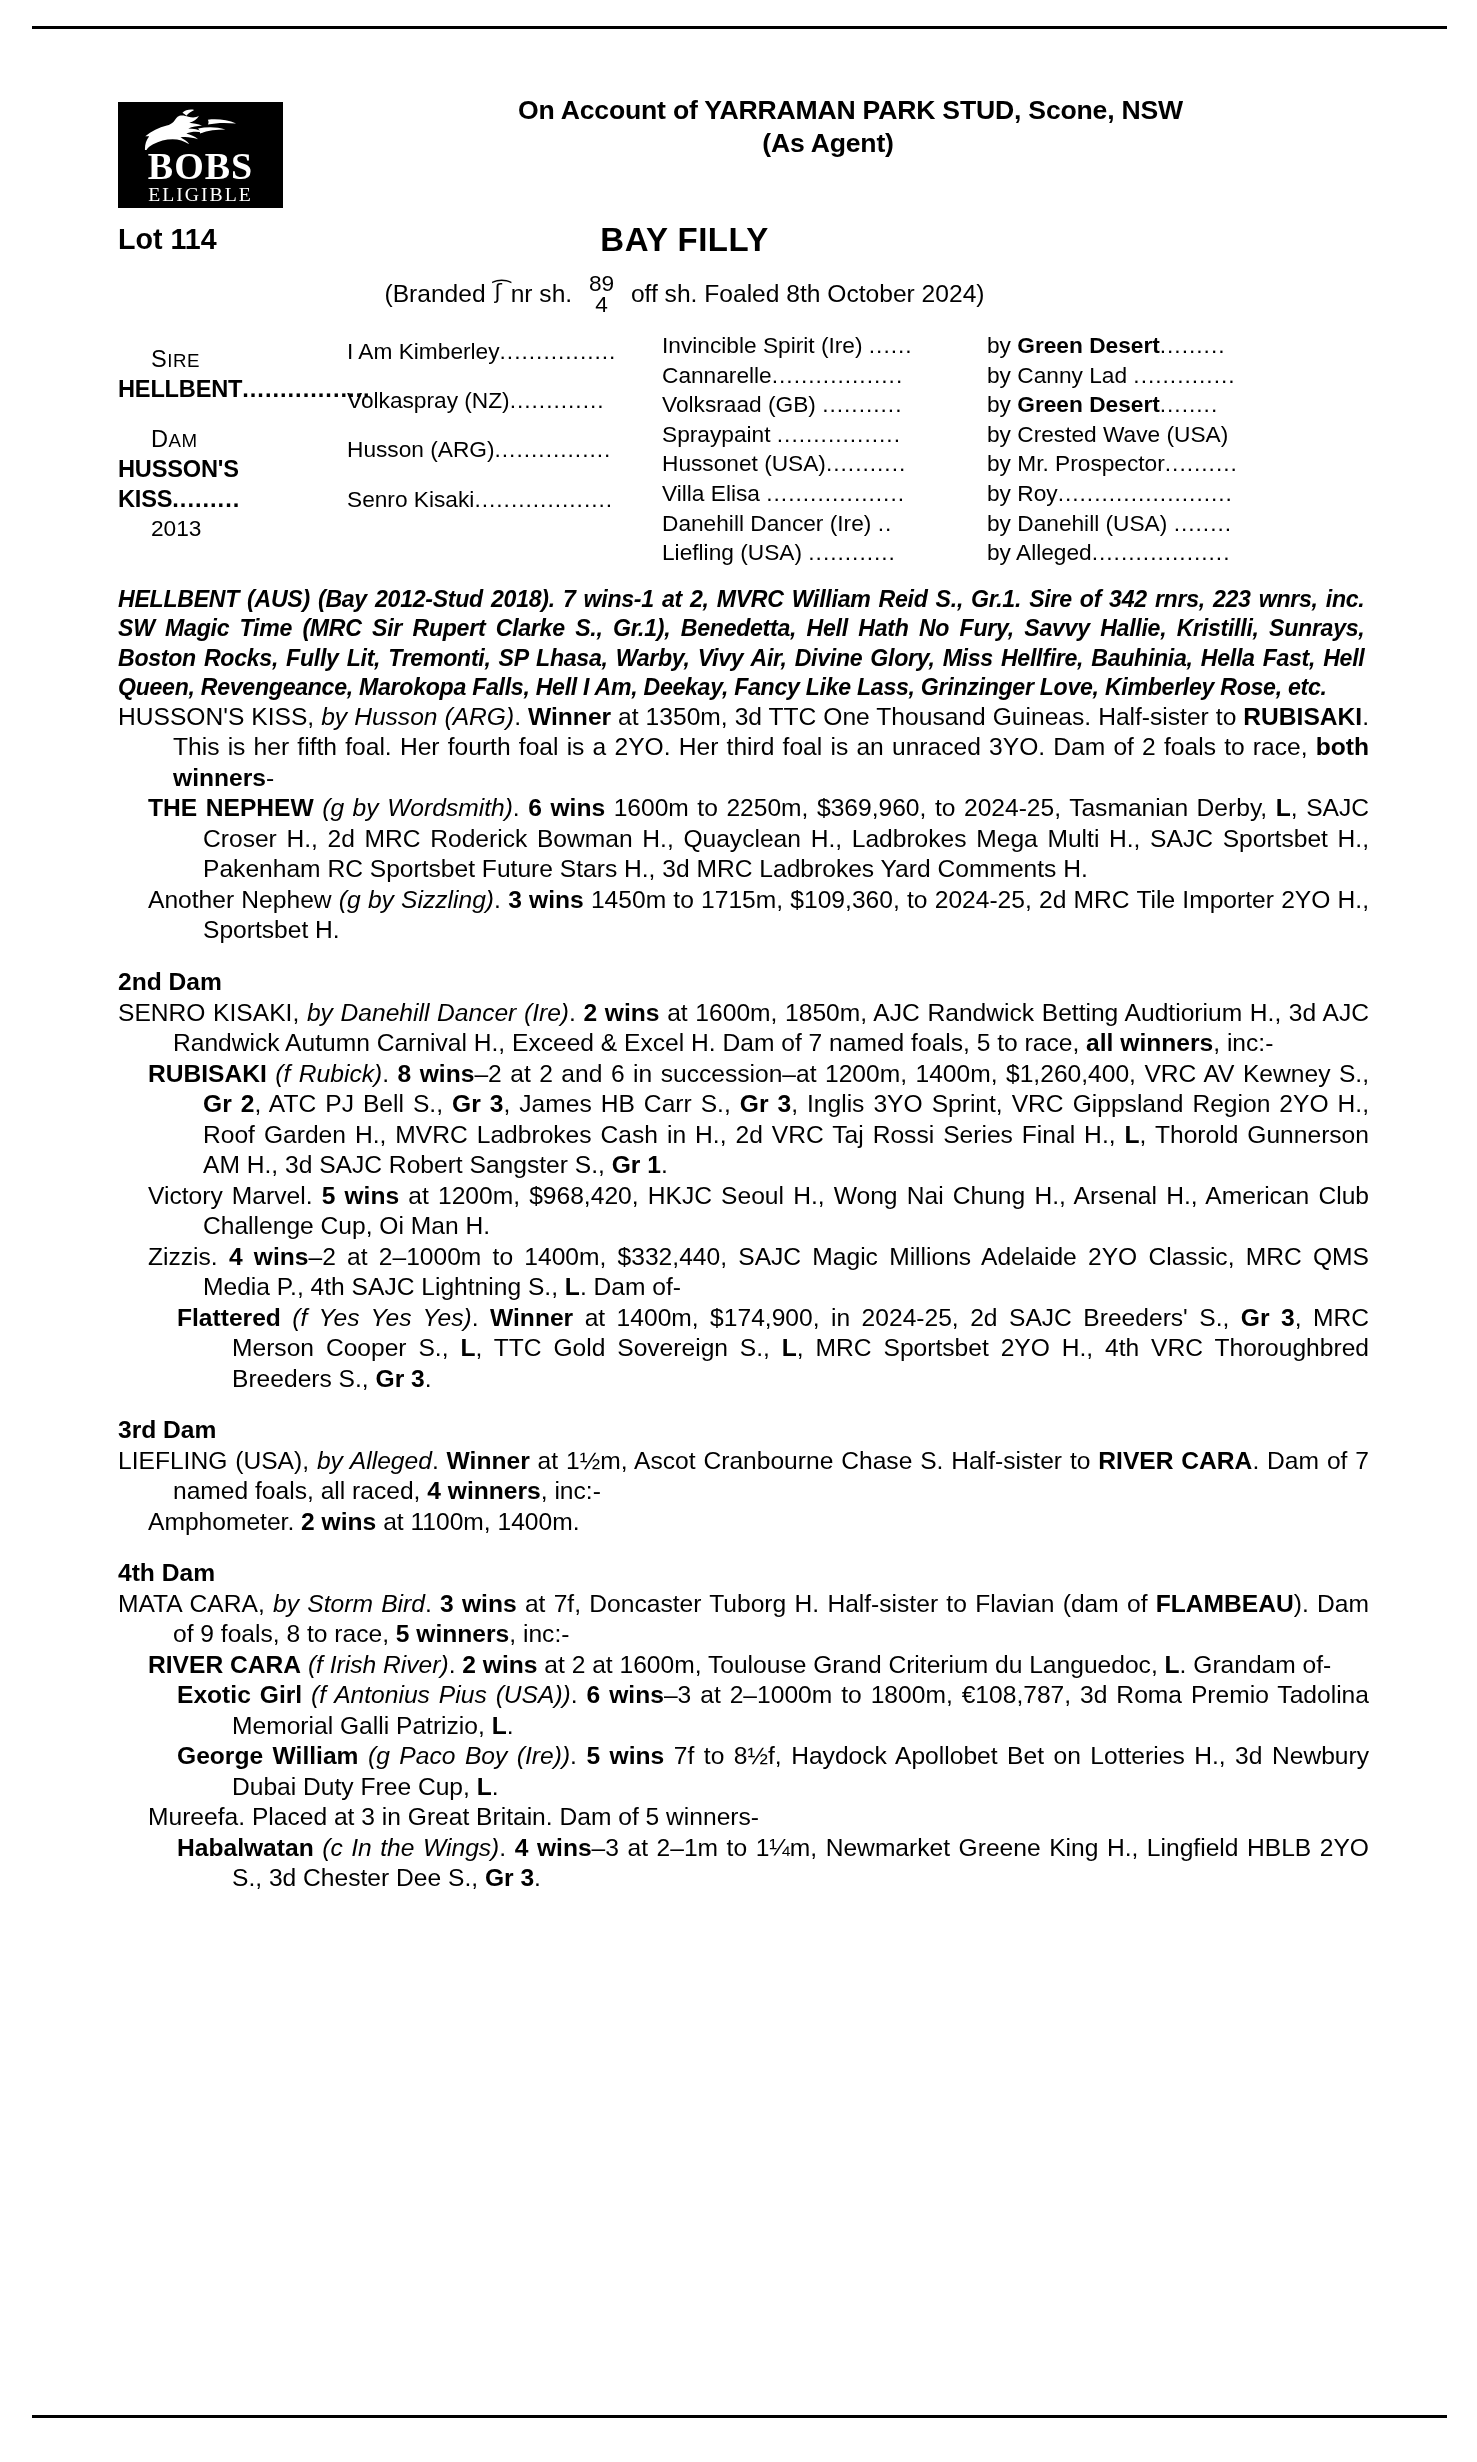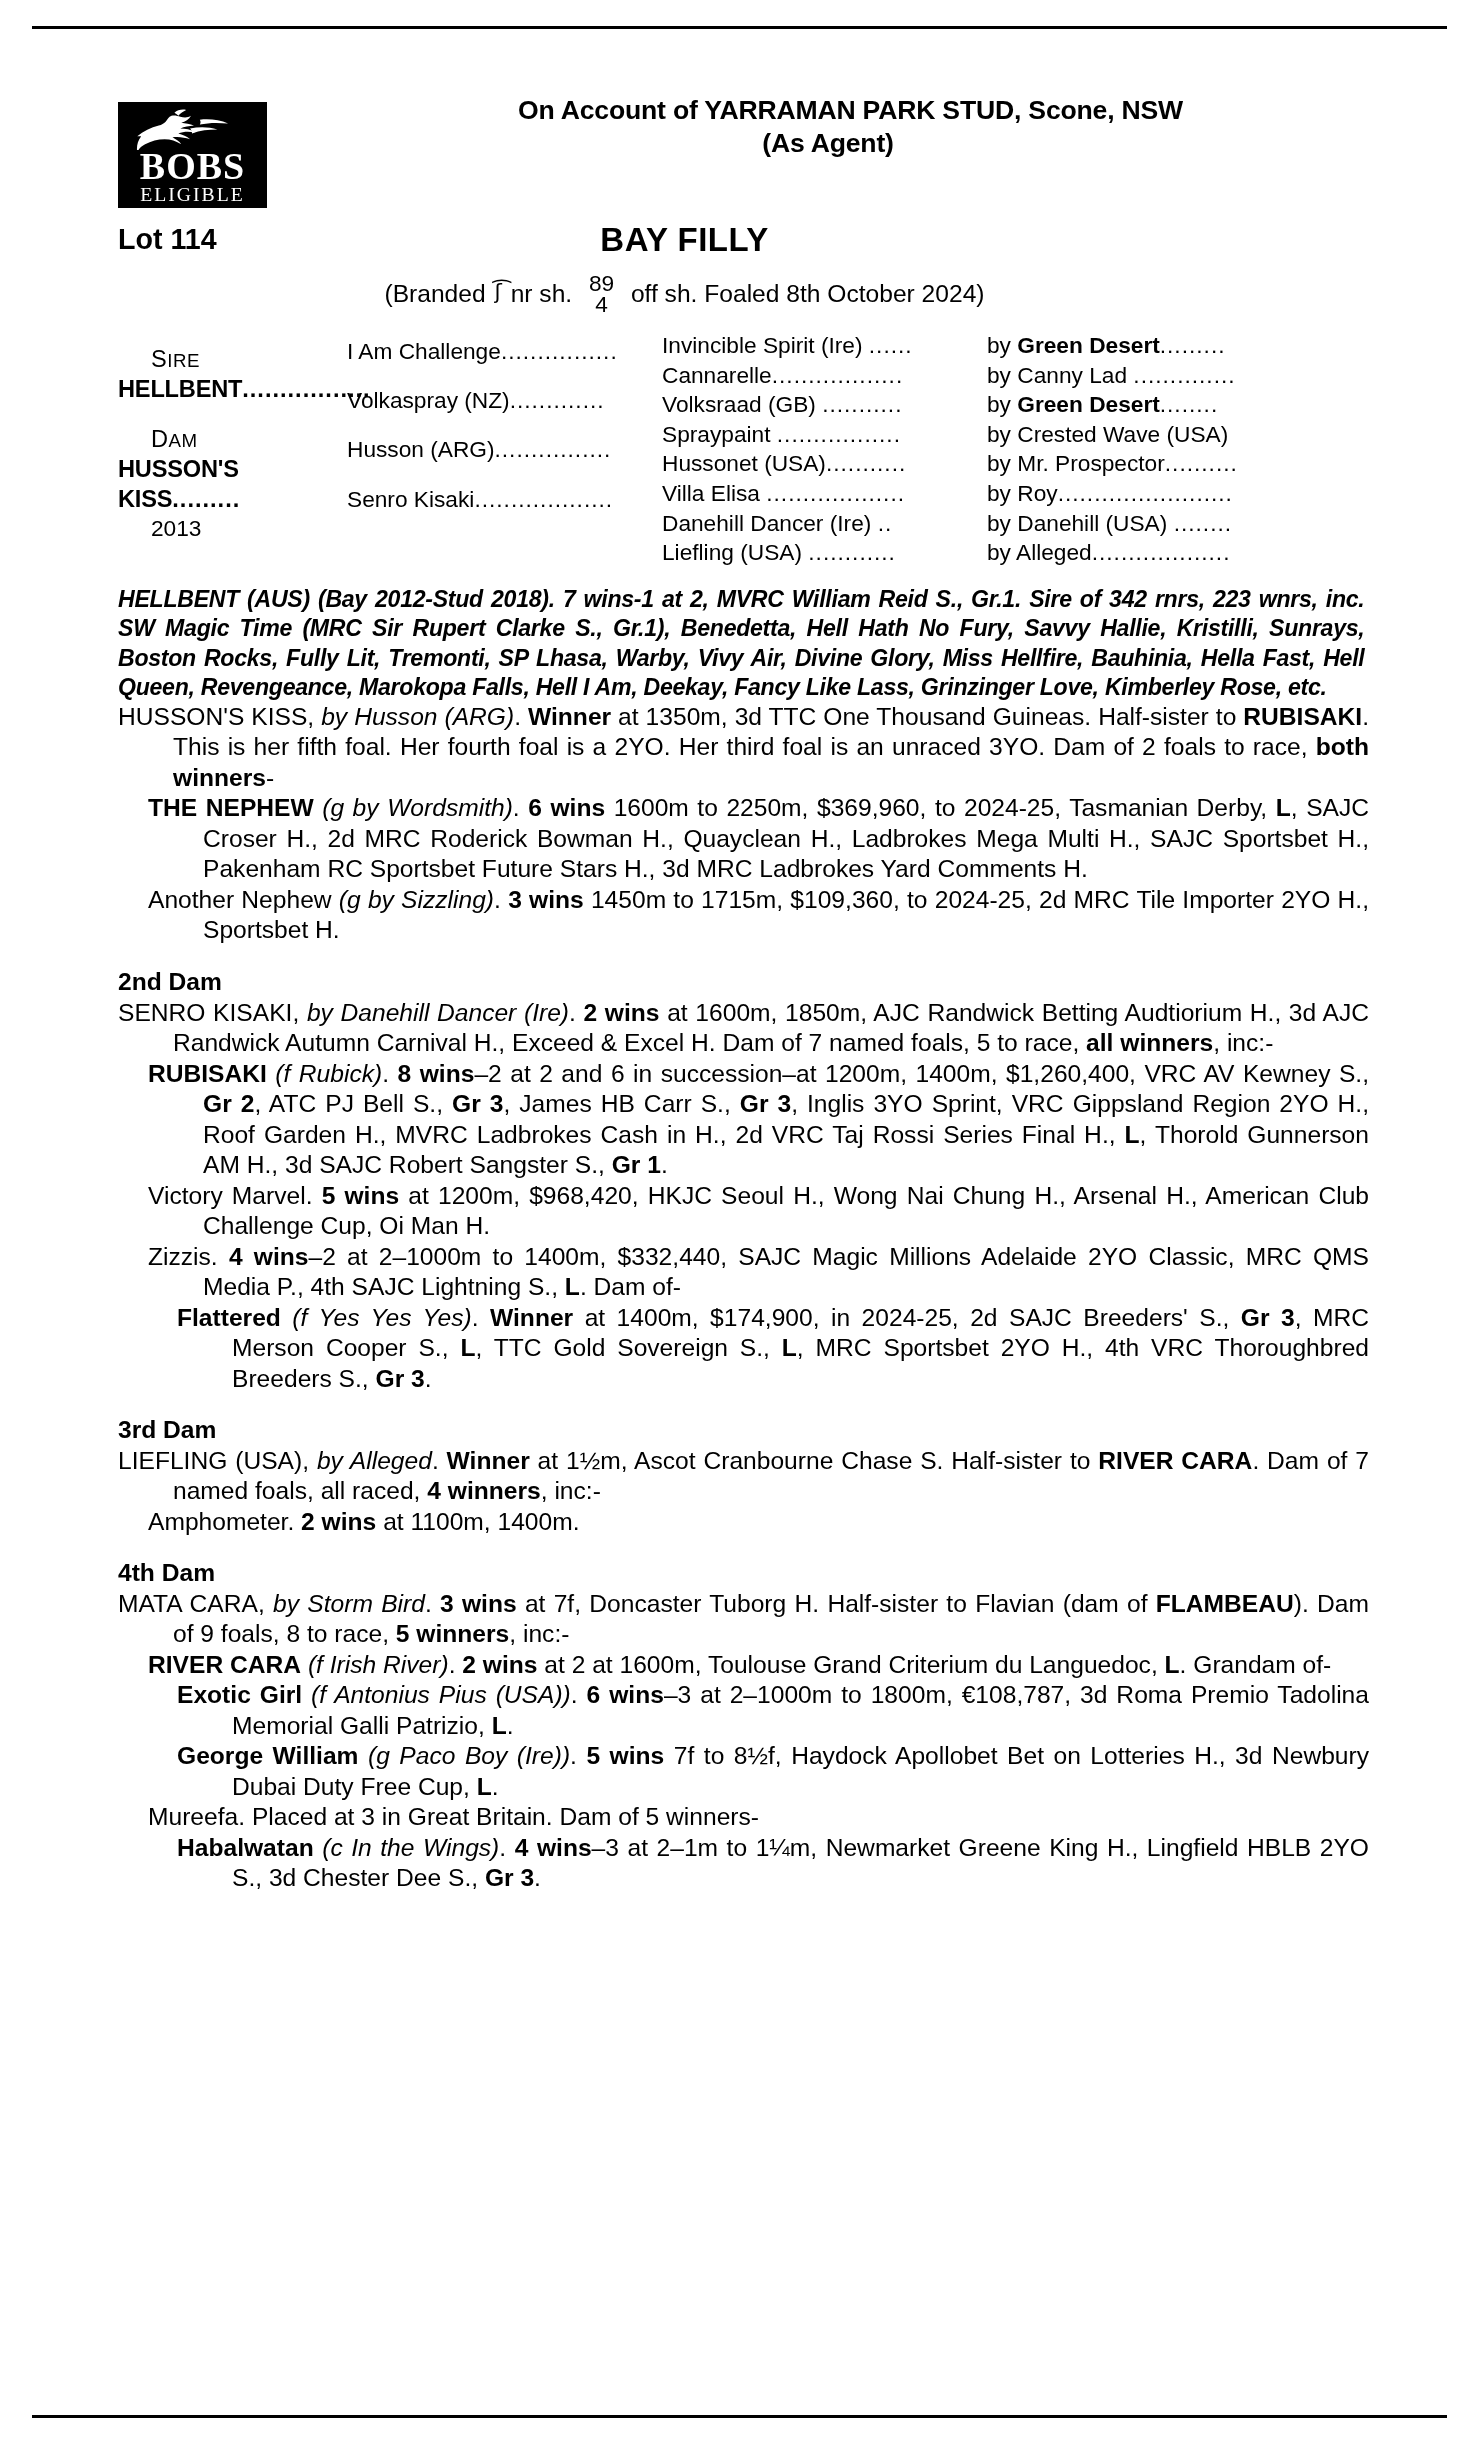--- a/index.html
+++ b/index.html
@@ -40,21 +40,21 @@
 
   
   .header {
     position: relative;
     height: 123px;
   }
   .bobs-logo {
     position: absolute;
     left: 0;
     top: 7.9px;
-    width: 149px;
+    width: 165px;
     height: 106px;
     background: #000;
     color: #fff;
     text-align: center;
     overflow: hidden;
   }
   .bobs-logo .horse {
     display: block;
     margin: 4.9px auto 0;
     width: 124px;
@@ -289,21 +289,21 @@
         <div class="dam-block">
           <div class="smallcap-label">
             <span class="big">D</span><span>AM</span>
           </div>
           <div class="gen1-name"><span>HUSSON'S KISS</span><span class="dots">.........</span></div>
           <div class="gen1-year">2013</div>
         </div>
       </div>
 
       <div class="ped-col-2">
-        <div class="ped-line first"><span>I Am Challenge</span><span class="dots">................</span></div>
+        <div class="ped-line first"><span>I Am Kimberley</span><span class="dots">................</span></div>
         <div class="ped-line"><span>Volkaspray (NZ)</span><span class="dots">.............</span></div>
         <div class="ped-line"><span>Husson (ARG)</span><span class="dots">................</span></div>
         <div class="ped-line"><span>Senro Kisaki</span><span class="dots">...................</span></div>
       </div>
 
       <div class="ped-col-3">
         <div class="ped-line"><span>Invincible Spirit (Ire)</span> <span class="dots">......</span></div>
         <div class="ped-line"><span>Cannarelle</span><span class="dots">..................</span></div>
         <div class="ped-line"><span>Volksraad (GB)</span> <span class="dots">...........</span></div>
         <div class="ped-line"><span>Spraypaint</span> <span class="dots">.................</span></div>

